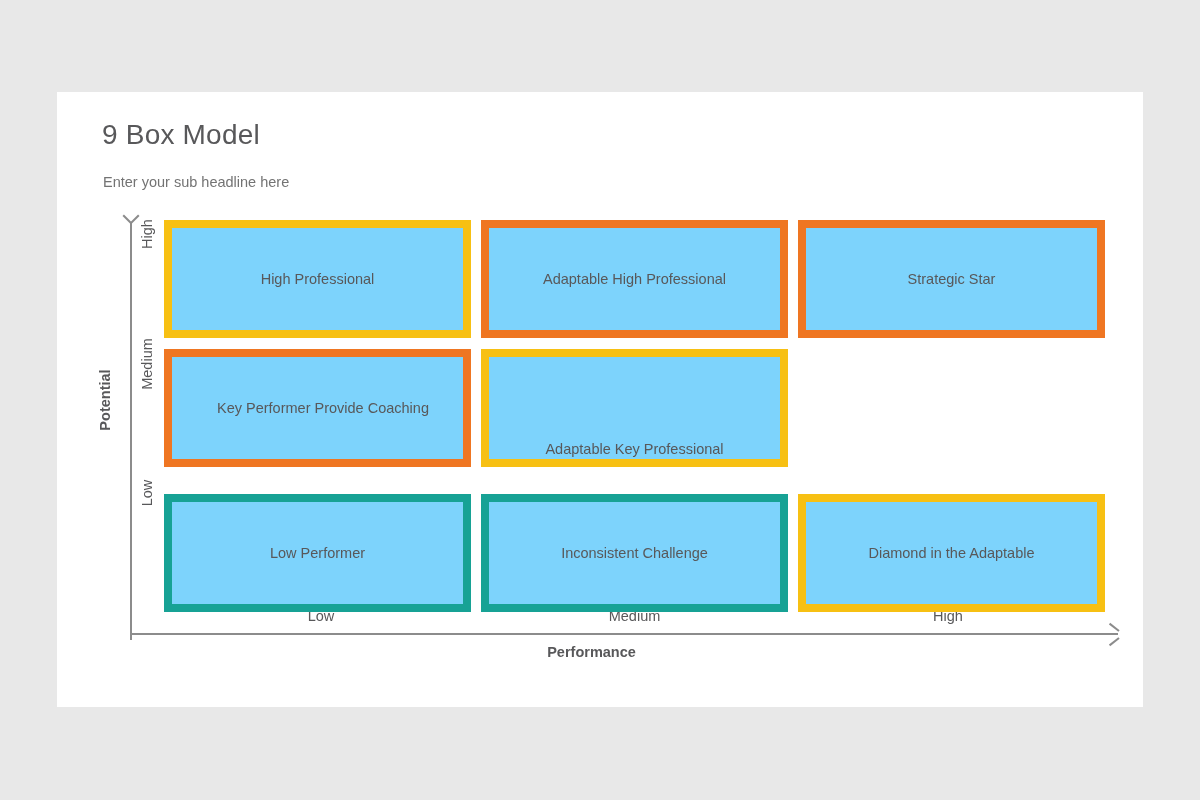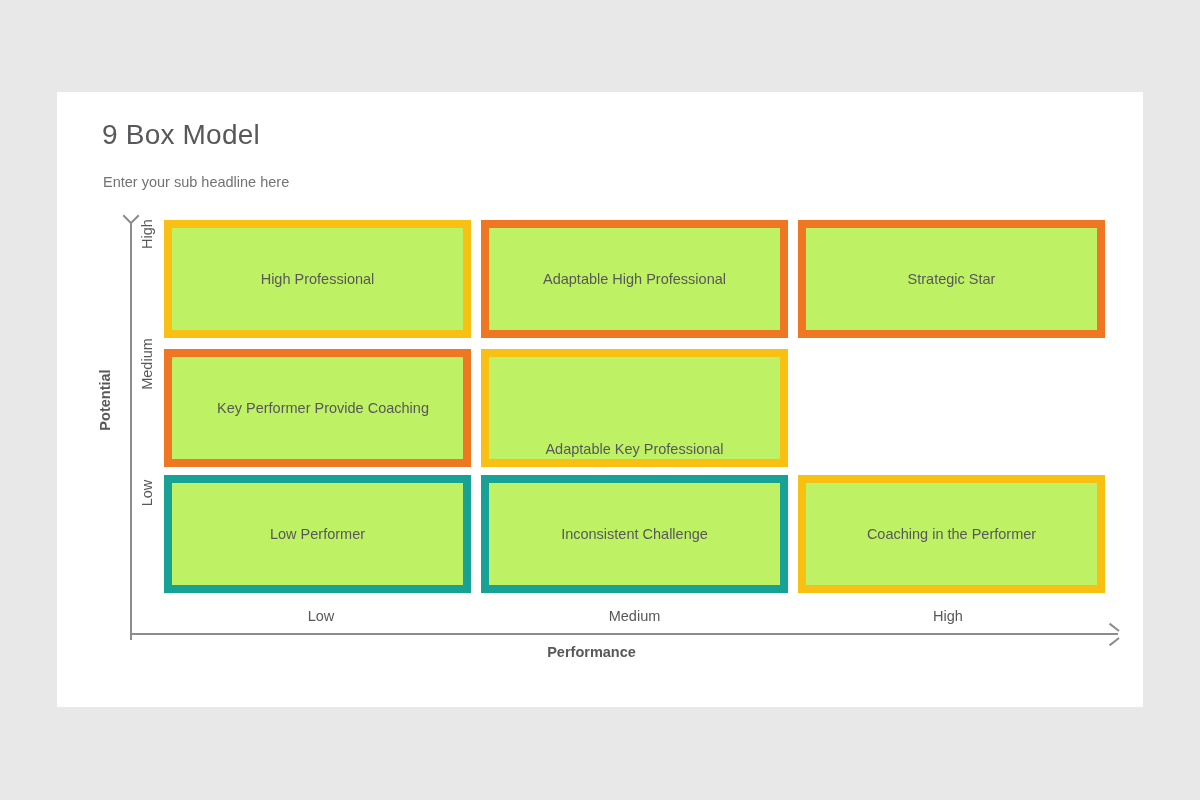--- a/index.html
+++ b/index.html
@@ -185,36 +185,36 @@
     position: absolute;
     left: 107px;
     top: 128px;
     width: 941px;
     height: 385px;
   }
   .cell {
     position: absolute;
     width: 307px;
     height: 118px;
-    background: #bef264;
+    background: #7dd3fc;
     box-sizing: border-box;
     display: flex;
     align-items: center;
     justify-content: center;
     text-align: center;
   }
   .cell .cell-text {
     font-size: 14.5px;
     line-height: 20px;
     color: #58585a;
     padding: 0 16px;
   }
   .r0 { top: 0px; }
   .r1 { top: 129px; }
-  .r2 { top: 255px; }
+  .r2 { top: 274px; }
   .c0 { left: 0px; }
   .c1 { left: 317px; }
   .c2 { left: 634px; }
 </style>
 </head>
 <body style="background: rgb(232, 232, 232);">
 
 <div class="slide" style="background: rgb(255, 255, 255);">
 
   <div class="title">9 Box Model</div>
@@ -263,18 +263,18 @@
 
       <div class="cell r2 c0" style="border: 8px solid rgb(23, 162, 149);">
         <span class="cell-text">Low Performer</span>
       </div>
 
       <div class="cell r2 c1" style="border: 8px solid rgb(23, 162, 149);">
         <span class="cell-text">Inconsistent Challenge</span>
       </div>
 
       <div class="cell r2 c2" style="border: 8px solid rgb(247, 192, 19);">
-        <span class="cell-text">Coaching in the Performer</span>
+        <span class="cell-text">Diamond in the Adaptable</span>
       </div>
 
     </div>
   </div>
 </div>
 
 </body></html>

